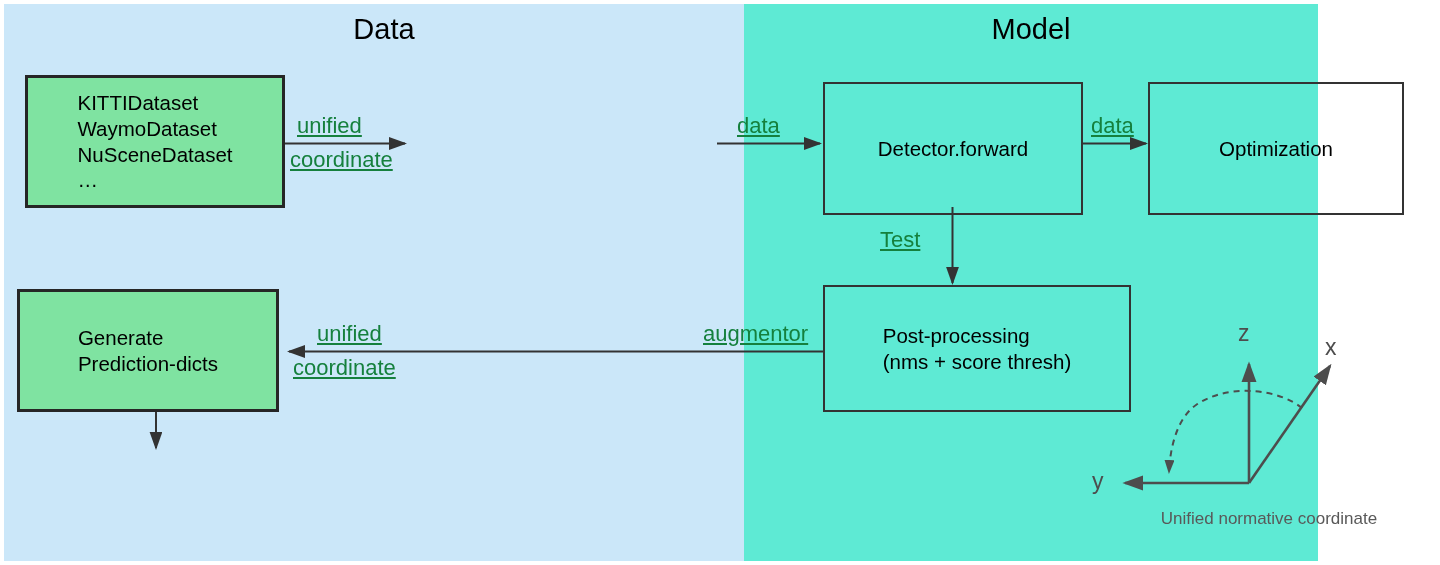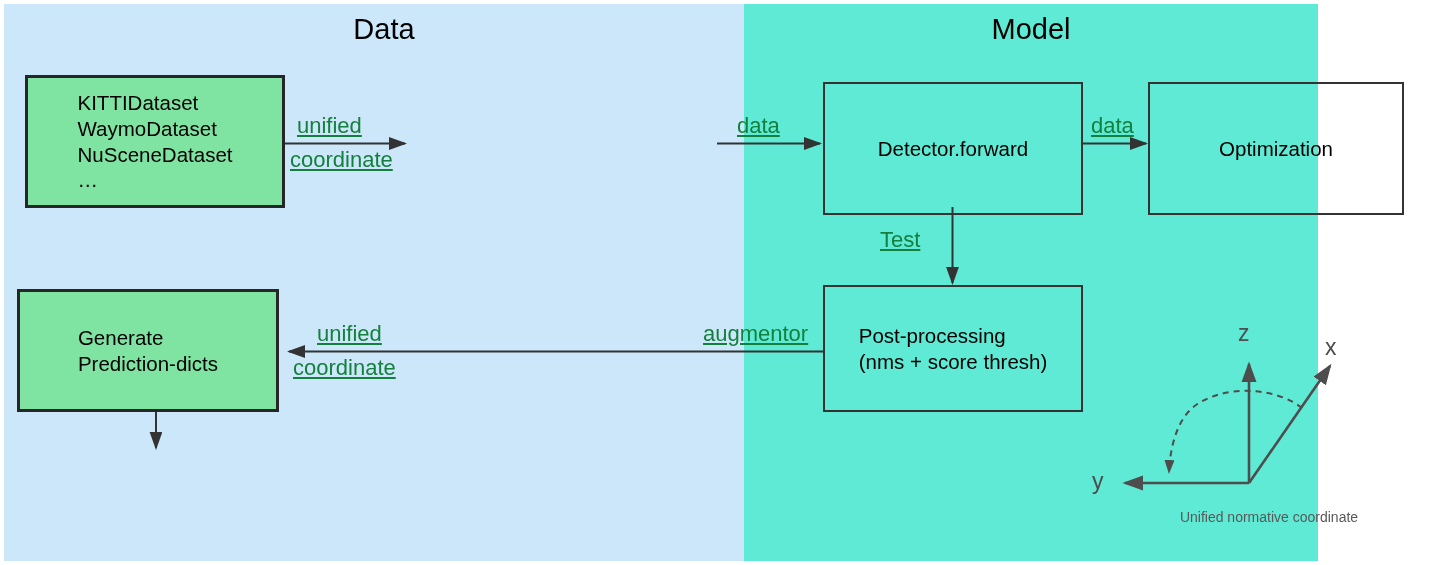--- a/index.html
+++ b/index.html
@@ -86,21 +86,21 @@
     font-size: 23px;
     color: #4d4d4d;
     line-height: 1;
   }
   #coord-caption {
     position: absolute;
     left: 1104px;
     top: 509px;
     width: 330px;
     text-align: center;
-    font-size: 14px;
+    font-size: 17px;
     color: #595959;
     white-space: nowrap;
   }
 </style>
 </head>
 <body>
 
 <div id="canvas">
 
   <div class="panel" id="panel-data">
@@ -148,21 +148,21 @@
   <div class="box green" id="node-datasets" style="left:25px; top:75px; width:260px; height:133px;">KITTIDataset
 WaymoDataset
 NuSceneDataset
 …</div>
 
 
   <div class="box plain" id="node-detector-forward" style="left:823px; top:82px; width:260px; height:133px;">Detector.forward</div>
 
   <div class="box plain" id="node-optimization" style="left:1148px; top:74px; width:256px; height:133px;margin-top:8px;">Optimization</div>
 
-  <div class="box plain" id="node-post-processing" style="left:823px; top:285px; width:260px; height:127px;">Post-processing
+  <div class="box plain" id="node-post-processing" style="left:823px; top:285px; width:308px; height:127px;">Post-processing
 (nms + score thresh)</div>
 
   <div class="box green" id="node-generate-prediction-dicts" style="left:17px; top:289px; width:262px; height:123px;">Generate
 Prediction-dicts</div>
 
 
   <div class="edge-label" style="left:297px; top:113px;">unified</div>
   <div class="edge-label" style="left:290px; top:147px;">coordinate</div>
 
   <div class="edge-label" style="left:737px; top:113px;">data</div>

